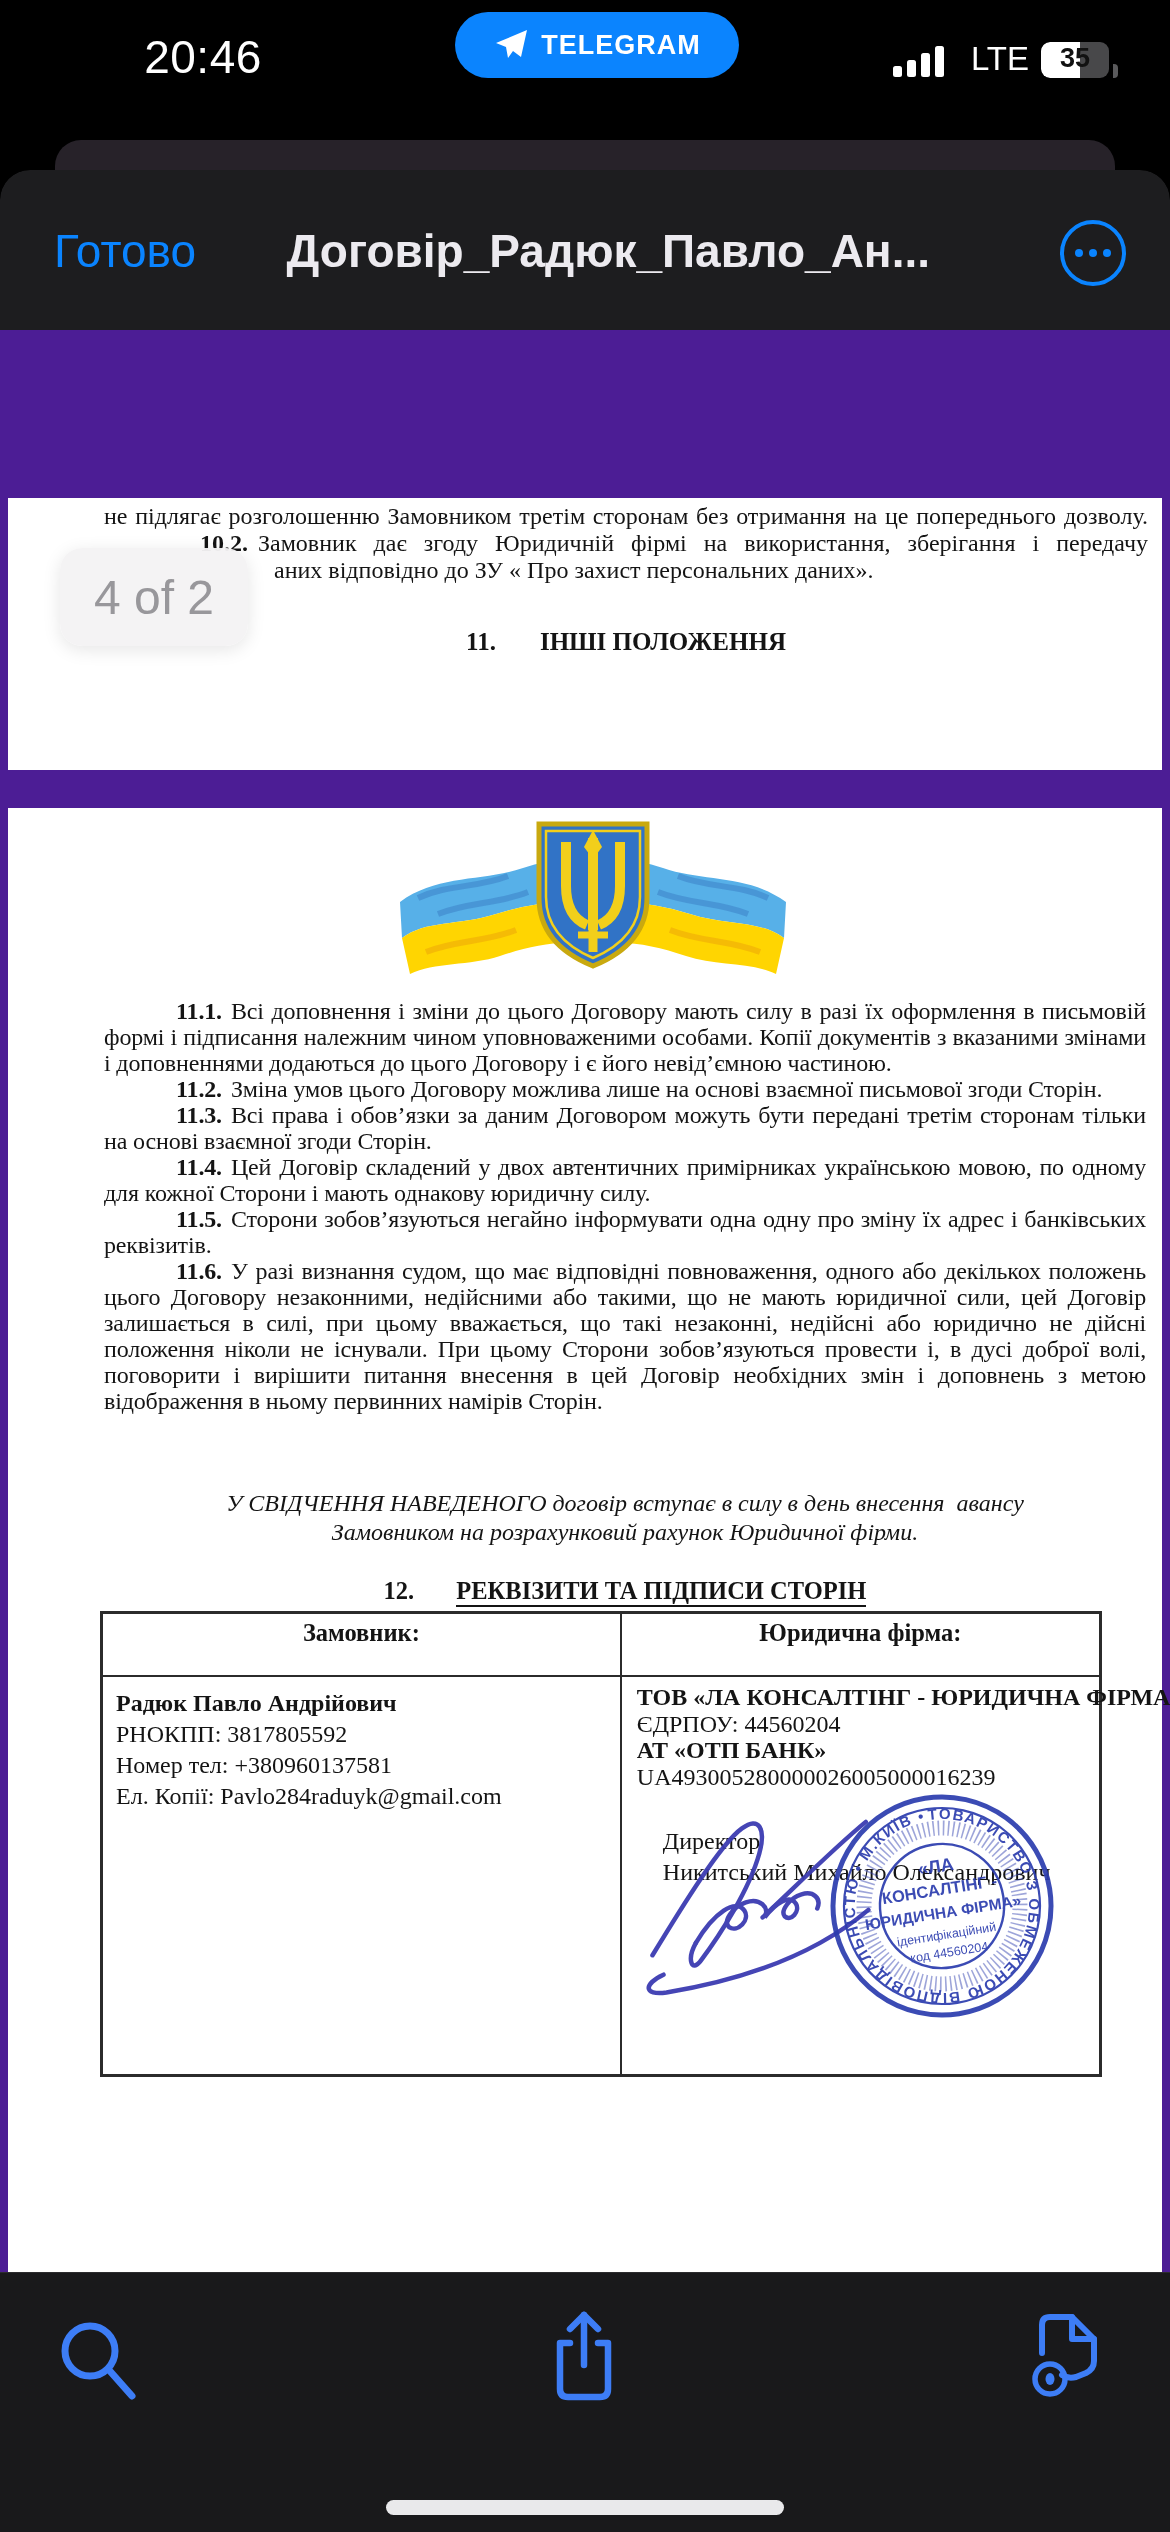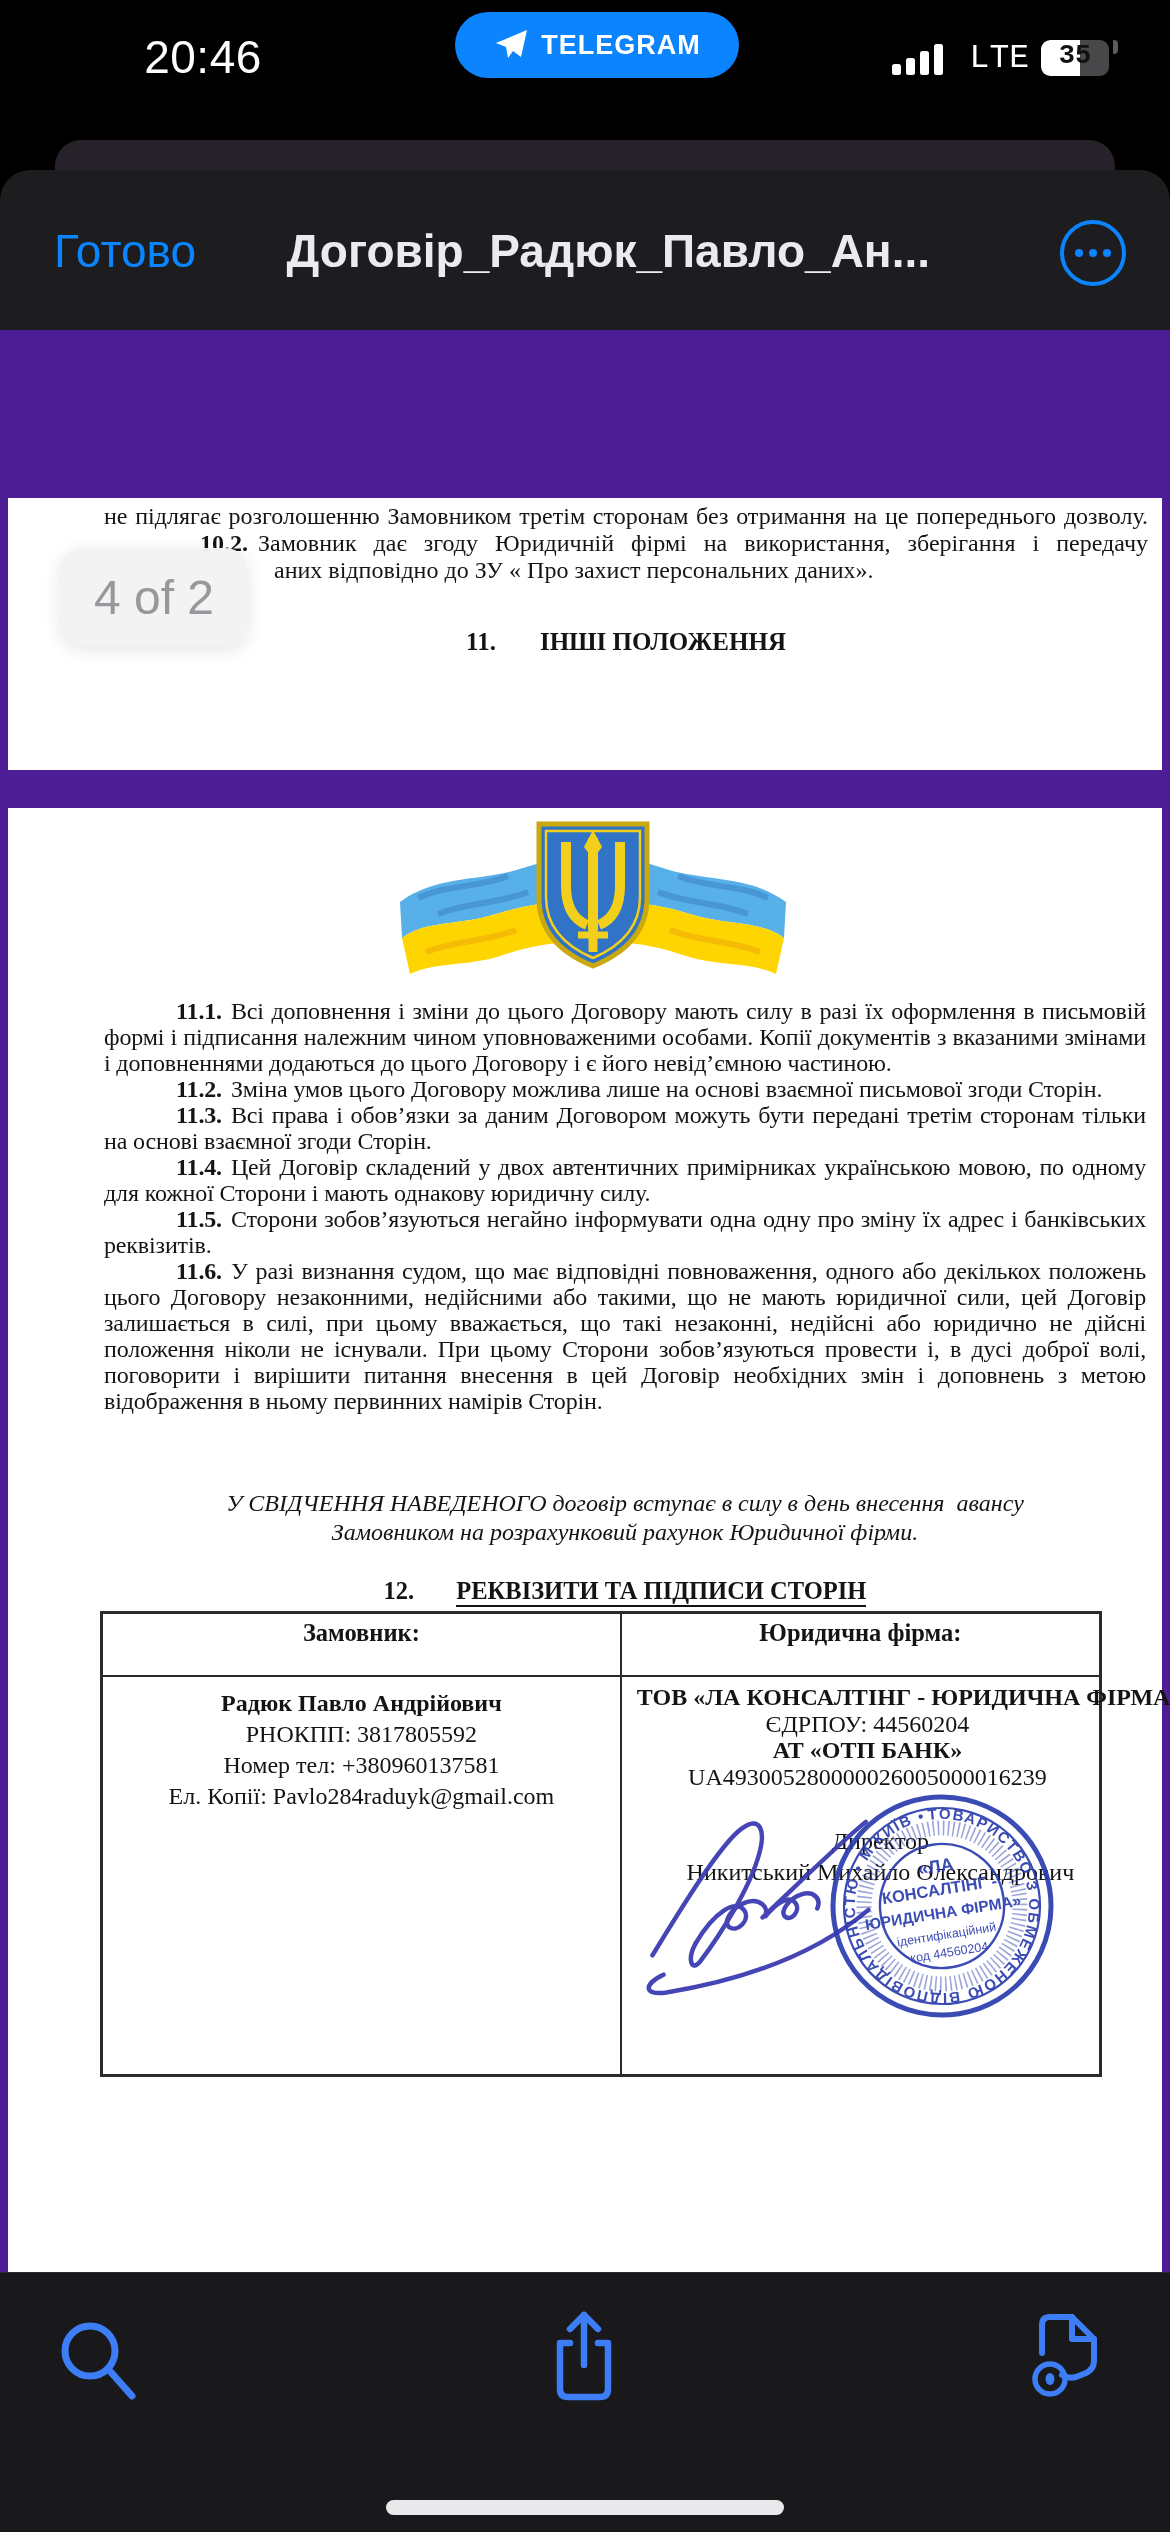--- a/index.html
+++ b/index.html
@@ -6,21 +6,21 @@
   .screen{position:relative;width:1170px;height:2532px;background:#000;overflow:hidden;
           font-family:"Liberation Sans",sans-serif;}
 
   
   .status-bar{position:absolute;left:0;top:0;width:1170px;height:135px;background:#000;z-index:40;}
   .sb-time{position:absolute;left:118px;top:30px;width:170px;text-align:center;
            color:#fff;font-size:46px;font-weight:400;letter-spacing:.5px;}
   .app-pill{position:absolute;left:455px;top:12px;width:284px;height:66px;border-radius:33px;
             background:#0b84fe;display:flex;align-items:center;justify-content:center;gap:12px;}
   .app-pill span{color:#fff;font-size:27px;font-weight:600;letter-spacing:1px;}
-  .sb-right{position:absolute;right:52px;top:40px;display:flex;align-items:flex-start;gap:12px;font-family:Liberation Mono, monospace;}
+  .sb-right{position:absolute;right:52px;top:40px;display:flex;align-items:flex-end;gap:12px;}
   .sb-lte{color:#fff;font-size:33px;font-weight:400;}
   .battery{position:relative;width:68px;height:36px;border-radius:9px;background:#48484a;overflow:hidden;}
   .battery .fill{position:absolute;left:0;top:0;bottom:0;width:58%;background:#fff;border-radius:9px 0 0 9px;}
   .battery .pct{position:absolute;left:0;top:1px;width:100%;text-align:center;
                 font-size:27px;font-weight:600;color:#111;}
   .bat-nub{width:5px;height:14px;background:#5a5a5c;border-radius:0 4px 4px 0;margin-left:-8px;}
 
   
   .card-behind{position:absolute;left:55px;right:55px;top:140px;height:72px;border-radius:26px;
                background:#272229;z-index:5;}
@@ -61,21 +61,21 @@
   .sec12{margin-top:31px;text-align:center;font-weight:bold;font-size:24.5px;}
   .sec12 .gap{display:inline-block;width:42px;}
   .sec12 u{text-decoration:none;border-bottom:2.5px solid #141414;padding-bottom:1px;}
 
   
   .req-table{margin:7px 0 0 -4px;width:1002px;border:3px solid #2b2b2b;border-collapse:collapse;
              table-layout:fixed;}
   .req-table td,.req-table th{border:2.5px solid #2b2b2b;vertical-align:top;font-weight:normal;}
   .req-table th{height:54px;text-align:center;font-weight:bold;font-size:24.5px;padding-top:6px;}
   .col-l{width:52%;} .col-r{width:48%;}
-  .body-row td{height:395px;text-align:center;}
+  .body-row td{height:395px;}
   .cell-inner{padding:10px 12px;line-height:31px;}
   .cust-name{font-weight:bold;}
   .firm-inner{padding:6px 0 0 14px;line-height:26.5px;}
   .firm-inner div{white-space:nowrap;}
   .firm-name,.firm-bank{font-weight:bold;}
   .dir-block{margin-top:36px;margin-left:26px;line-height:31px;}
 
   .signature{position:absolute;left:612px;top:990px;z-index:3;transform:rotate(-3deg);}
   .stamp{position:absolute;left:818px;top:982px;z-index:4;opacity:.92;}
 

